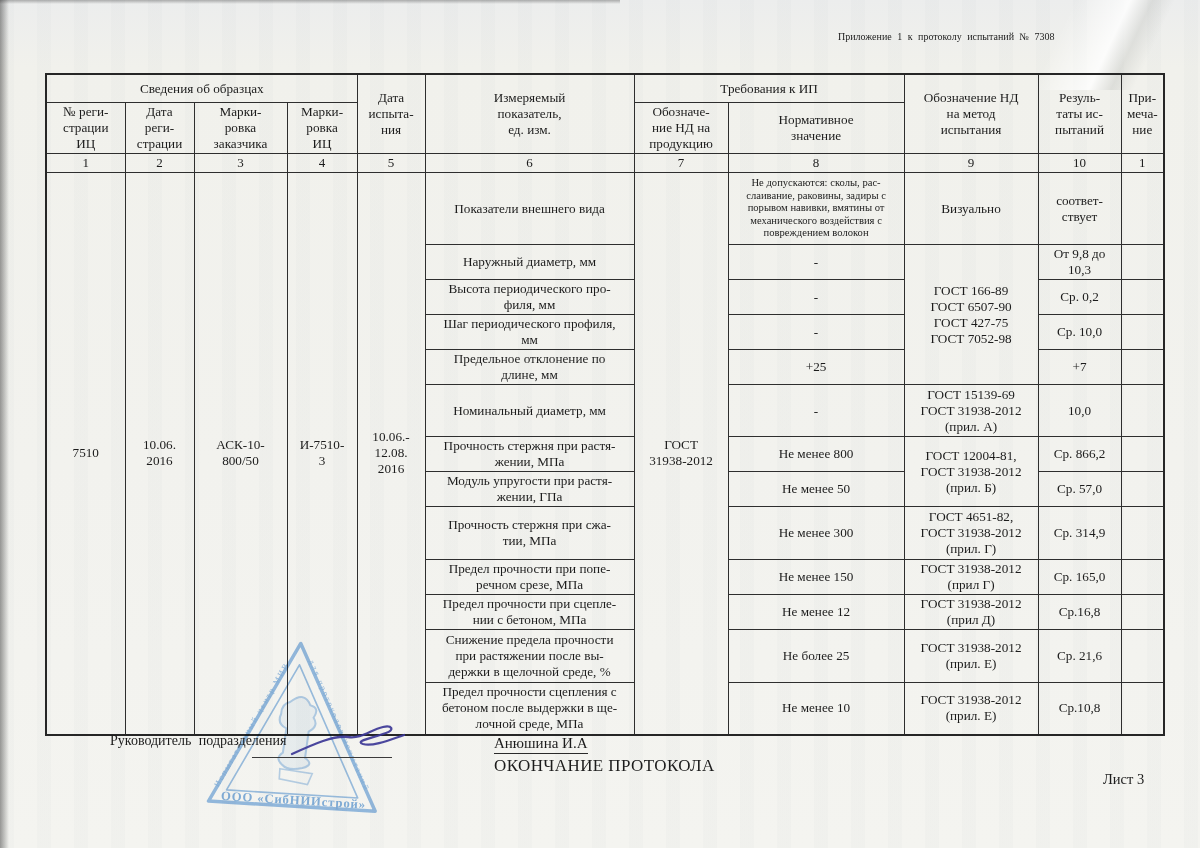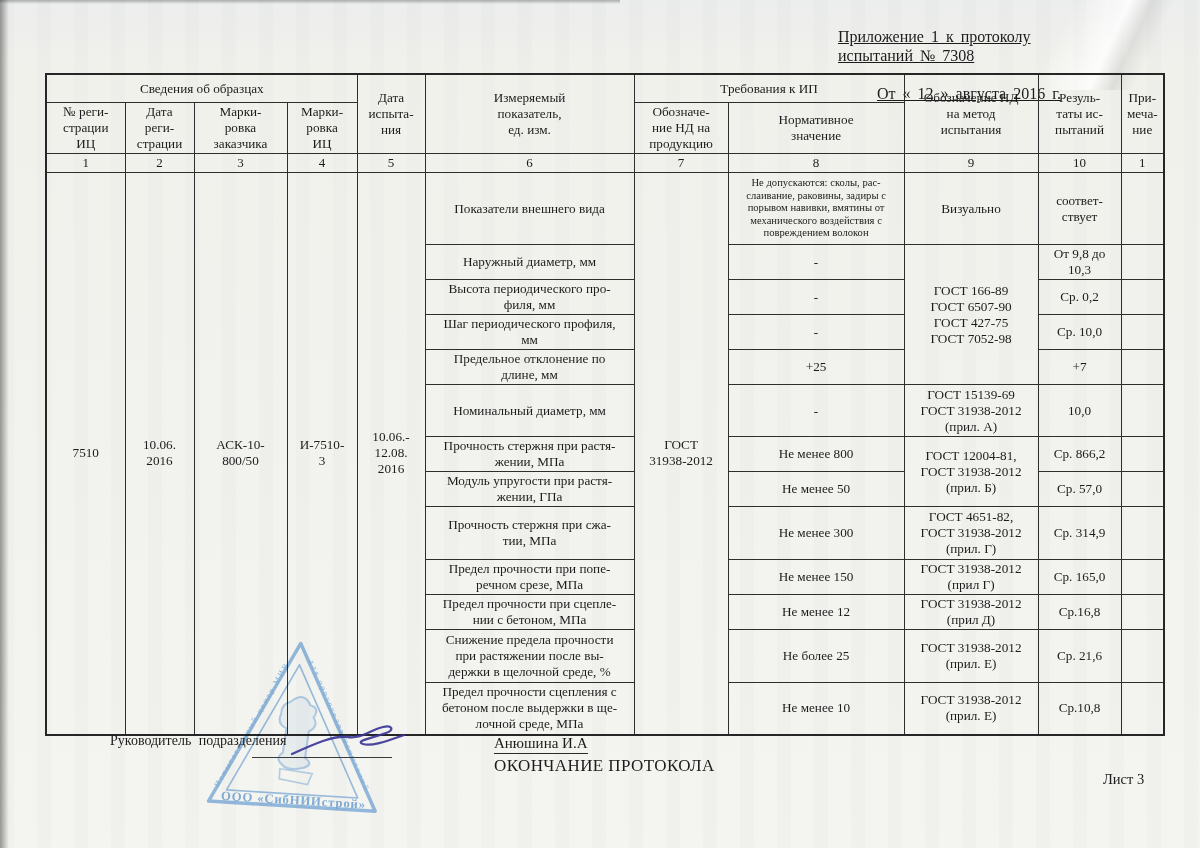--- a/index.html
+++ b/index.html
@@ -22,23 +22,22 @@
   
   .scan-edge-left{position:absolute;left:0;top:0;width:9px;height:848px;
     background:linear-gradient(90deg, rgba(40,40,40,.45), rgba(40,40,40,0));pointer-events:none;}
   .scan-fold{position:absolute;right:0;top:0;width:330px;height:90px;pointer-events:none;
     background:linear-gradient(115deg, rgba(255,255,255,0) 55%, rgba(255,255,255,.8) 70%, rgba(190,192,188,.35) 76%, rgba(255,255,255,0) 82%);}
   .scan-top{position:absolute;left:0;top:0;width:620px;height:4px;
     background:linear-gradient(180deg, rgba(50,50,50,.35), rgba(50,50,50,0));pointer-events:none;}
 
   .appendix{
     position:absolute;left:838px;top:8px;width:262px;
-    font-size:16px;line-height:19px;word-spacing:3px;white-space:pre-line;
+    font-size:10px;line-height:19px;word-spacing:3px;white-space:pre-line;
     text-align:center;
-    text-decoration:underline;
   }
   .appendix .l1{text-align:left;}
   .page-title{
     position:absolute;left:0;top:42px;width:1200px;text-align:center;
     font-size:15px;font-weight:600;letter-spacing:1.5px;word-spacing:8px;
   }
 
   table.results{
     position:absolute;left:45px;top:73px;
     border-collapse:collapse;table-layout:fixed;
@@ -71,21 +70,20 @@
 </head>
 <body>
 
 <div id="page">
   <div class="scan-edge-left"></div>
   <div class="scan-fold"></div>
   <div class="scan-top"></div>
 
   <div class="appendix">
     <div class="l1">Приложение  1 к  протоколу  испытаний  № 7308</div>
-    <div>От « 12 » августа  2016 г.</div>
   </div>
 
 
   <table class="results">
     <colgroup>
       <col style="width:79px">
         <col style="width:69px">
         <col style="width:93px">
         <col style="width:70px">
       <col style="width:68px">

